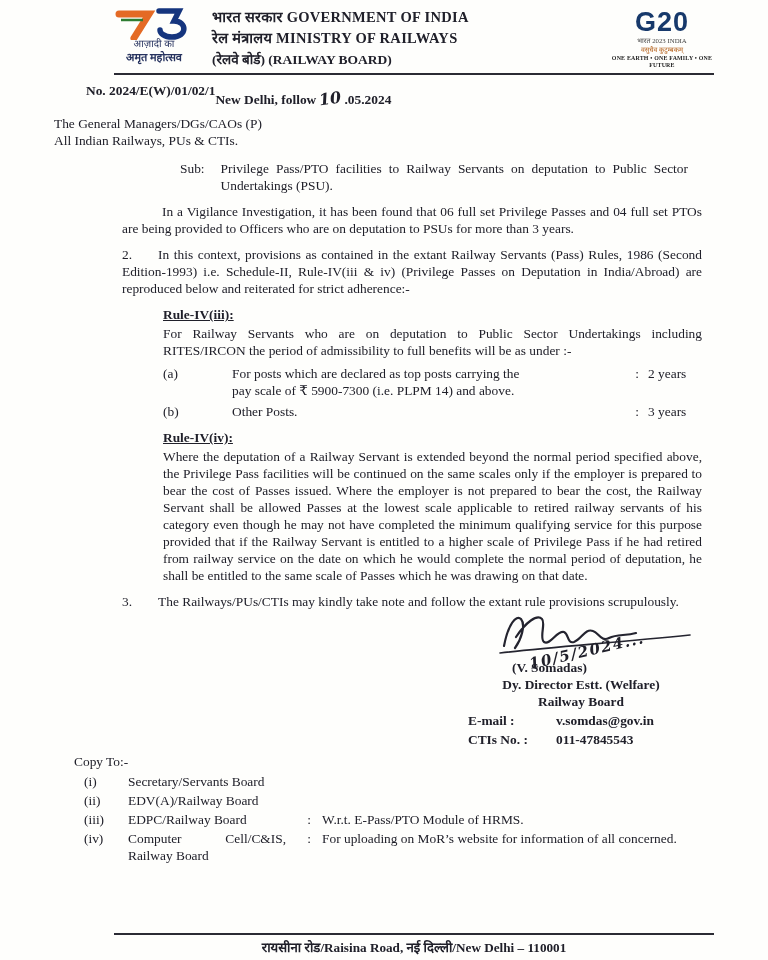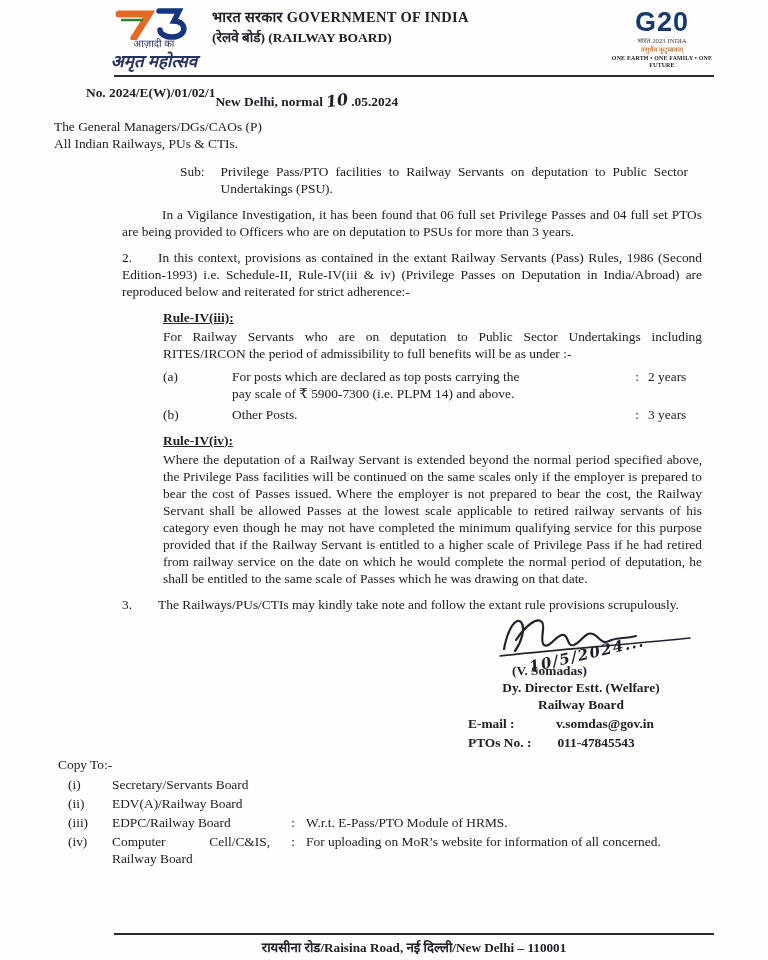--- a/index.html
+++ b/index.html
@@ -8,21 +8,21 @@
     position:relative; width:768px; height:960px; margin:0 auto;
     background:#fefefc; color:#20202a; overflow:hidden;
     font-family:"Liberation Serif","DejaVu Serif",serif;
     font-size:13.4px; line-height:1.27;
   }
   
   .hdr { display:flex; align-items:flex-start; padding:6px 48px 0 104px; gap:8px; }
   .logo75 { width:100px; text-align:center; }
   .logo75 svg { display:block; margin:0 auto; }
   .logo75-t1 { font-size:10px; color:#27335f; margin-top:-2px;font-family:Liberation Serif, serif; }
-  .logo75-t2 { font-size:17px; font-weight:bold; color:#27335f;font-style:italic; }
+  .logo75-t2 { font-size:11px; font-weight:bold; color:#27335f; }
   .hdr-center { flex:1; text-align:left; padding-top:2px; }
   .hc1 { font-size:14.5px; font-weight:bold; letter-spacing:.3px; }
   .hc2 { font-size:14.5px; font-weight:bold; margin-top:3px; letter-spacing:.3px; }
   .hc3 { font-size:13.5px; font-weight:bold; margin-top:3px; }
   .g20 { width:116px; text-align:center; margin-top:2px; }
   .g20-main { font-size:27px; font-weight:bold; color:#17396b; letter-spacing:1px;
               font-family:"Liberation Sans","DejaVu Sans",sans-serif; line-height:1.05; }
   .g20-t1 { font-size:6.8px; color:#444; margin-top:1px; }
   .g20-t2 { font-size:6.8px; color:#b25b13; }
   .g20-t3 { font-size:5.9px; font-weight:bold; color:#222; letter-spacing:.2px; }
@@ -51,21 +51,21 @@
   
   .sig { position:relative; width:226px; margin:2px 74px 0 auto; font-weight:bold; }
   .sig-scribble { display:block; margin-left:26px; }
   .sig-date { position:absolute; top:30px; left:60px; transform:rotate(-13deg);
               font-size:15px; letter-spacing:1.5px; white-space:nowrap; }
   .sig-name { margin-left:44px; margin-top:1px; }
   .sig-title { text-align:center; }
   .sig-row { display:flex; gap:26px; margin-top:2px; }
   .sig-lab { min-width:62px; }
   
-  .copyto { margin:5px 58px 0 58px; }
+  .copyto { margin:5px 58px 0 74px; }
   .ct-grid { display:grid; grid-template-columns:44px 168px 26px 1fr; row-gap:2px; margin:3px 0 0 10px; align-items:start; }
   .ct-name { text-align:justify; padding-right:10px; }
   .ct-colon { text-align:center; }
   
   .foot { position:absolute; left:114px; right:54px; bottom:3px; border-top:2px solid #2b2b34;
           padding-top:4px; text-align:center; font-weight:bold; font-size:13.2px; line-height:1.35; }
 </style>
 </head>
 <body>
 
@@ -77,37 +77,38 @@
         <path d="M6 8 H36 L21 32" fill="none" stroke="#e46a25" stroke-width="7" stroke-linecap="round"></path>
         <path d="M46 5 H66 L61 15 C74 15 75 31 59 31 C51 31 47 27 47 24" fill="none" stroke="#15357e" stroke-width="5.5" stroke-linecap="round"></path>
         <path d="M8 14 H30" stroke="#2e7d32" stroke-width="2.5"></path>
       </svg>
       <div class="logo75-t1">आज़ादी का</div>
       <div class="logo75-t2">अमृत महोत्सव</div>
     </div>
 
     <div class="hdr-center">
       <div class="hc1">भारत सरकार GOVERNMENT OF INDIA</div>
+      <div class="hc2">रेल मंत्रालय MINISTRY OF RAILWAYS</div>
       <div class="hc3">(रेलवे बोर्ड) (RAILWAY BOARD)</div>
     </div>
 
     <div class="g20">
       <div class="g20-main">G20</div>
       <div class="g20-t1">भारत 2023 INDIA</div>
       <div class="g20-t2">वसुधैव कुटुम्बकम्</div>
       <div class="g20-t3">ONE EARTH • ONE FAMILY • ONE FUTURE</div>
     </div>
   </header>
 
   <div class="hdr-rule"></div>
 
   <div class="refline">
     <div class="ref-no">No. 2024/E(W)/01/02/1</div>
     <div class="dateline">
-      <span>New Delhi, normal</span><span class="hand hand-date10">10</span><span>.05.2024</span>
+      <span>New Delhi, follow</span><span class="hand hand-date10">10</span><span>.05.2024</span>
     </div>
   </div>
 
   <div class="addressee">
     <div>The General Managers/DGs/CAOs (P)</div>
     <div>All Indian Railways, PUs &amp; CTIs.</div>
   </div>
 
   <div class="subject">
     <span class="sub-label">Sub:</span>
@@ -158,21 +159,21 @@
     </svg>
     <div class="sig-date hand">10/5/2024...</div>
     <div class="sig-name">(V. Somadas)</div>
     <div class="sig-title">Dy. Director Estt. (Welfare)</div>
     <div class="sig-title">Railway Board</div>
     <div class="sig-row">
       <span class="sig-lab">E-mail :</span>
       <span>v.somdas@gov.in</span>
     </div>
     <div class="sig-row">
-      <span class="sig-lab">PTOs No. :</span>
+      <span class="sig-lab">CTIs No. :</span>
       <span>011-47845543</span>
     </div>
   </div>
 
   <div class="copyto">
     <div class="ct-head">Copy To:-</div>
     <div class="ct-grid">
       <span class="ct-num">(i)</span>
       <span class="ct-name">Secretary/Servants Board</span>
       <span class="ct-colon"></span>

